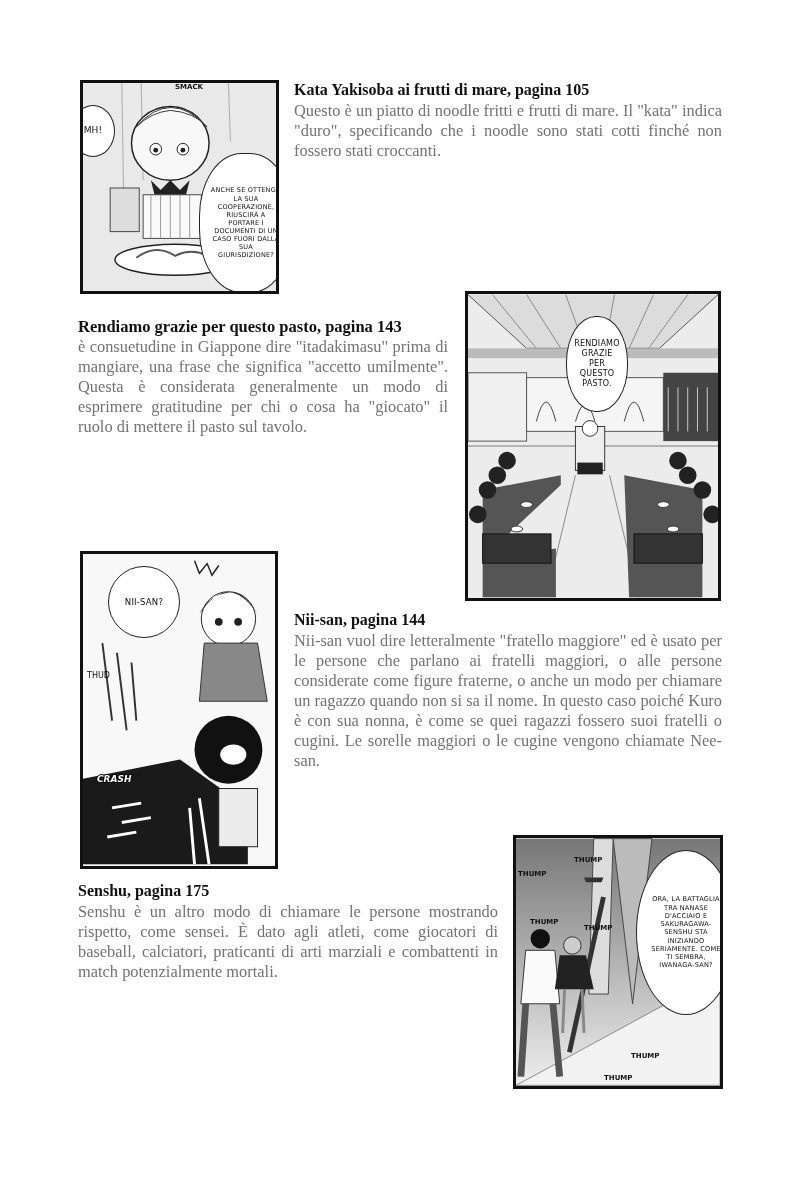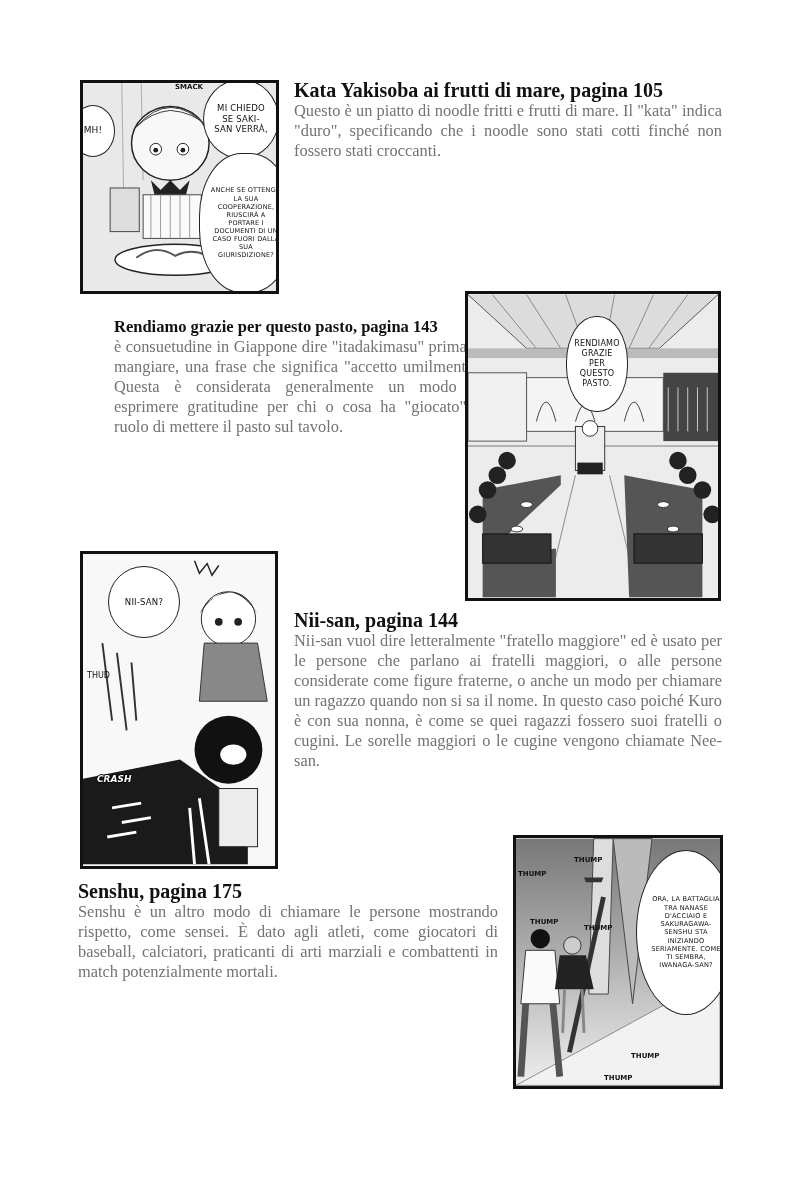--- a/index.html
+++ b/index.html
@@ -16,21 +16,21 @@
       display: flex; align-items: center; justify-content: center; text-align: center;
       font-family: "DejaVu Sans", sans-serif; font-size: 7.5px; line-height: 1.25; color: #111;
       text-transform: uppercase; letter-spacing: 0.2px; box-sizing: border-box; padding: 4px;
     }
     .sfx {
       position: absolute; font-family: "DejaVu Sans", sans-serif; font-weight: bold; font-size: 8px; color: #111;
     }
     .sfx.white { color: #fff; text-shadow: -1px 0 #000, 1px 0 #000, 0 -1px #000, 0 1px #000; font-style: italic; }
     .note { position: absolute; }
     .note h2 {
-      margin: 0; font-size: 20px; font-weight: bold; line-height: 22px; color: #111;
+      margin: 0; font-size: 16px; font-weight: bold; line-height: 22px; color: #111;
     }
     .note h2.small { font-size: 16.5px; line-height: 20px; }
     .note p {
       margin: 0; font-size: 16.4px; line-height: 20px; text-align: justify; color: #737373;
     }
   </style>
 </head>
 <body>
 
 <div class="panel" style="left:80px; top:80px; width:199px; height:214px;">
@@ -44,31 +44,30 @@
     <circle cx="75" cy="69" r="2.5" fill="#222"></circle>
       <circle cx="103" cy="69" r="2.5" fill="#222"></circle>
     <path d="M70 100 L80 110 L90 100 L100 110 L110 100 L105 120 L75 120Z" fill="#222"></path>
     <rect x="62" y="115" width="60" height="45" fill="#fafafa" stroke="#444"></rect>
     <path d="M70 115 L70 160 M80 115 L80 160 M90 115 L90 160 M100 115 L100 160 M110 115 L110 160" stroke="#999"></path>
     <rect x="28" y="108" width="30" height="45" fill="#ddd" stroke="#444"></rect>
     <ellipse cx="95" cy="182" rx="62" ry="16" fill="#fff" stroke="#222" stroke-width="1.5"></ellipse>
     <path d="M55 180 Q75 165 95 178 Q115 168 135 182" fill="none" stroke="#555" stroke-width="2"></path>
   </svg>
   <div class="bubble" style="left:-12px; top:22px; width:44px; height:52px; font-size:9px;">MH!</div>
-  <div class="bubble" style="left:120px; top:-4px; width:76px; height:80px; font-size:8.5px; padding:10px;">MI CHIEDO SE SAKI-SAN VERRÀ,</div>
   <div class="bubble" style="left:116px; top:70px; width:94px; height:140px; font-size:6.5px; padding:14px 10px; border-radius:45%;">ANCHE SE OTTENGO LA SUA COOPERAZIONE, RIUSCIRÀ A PORTARE I DOCUMENTI DI UN CASO FUORI DALLA SUA GIURISDIZIONE?</div>
   <div class="sfx" style="left:92px; top:0px; font-size:7px;">SMACK</div>
 </div>
 
 <div class="note" style="left:294px; top:79px; width:428px;">
   <h2>Kata Yakisoba ai frutti di mare, pagina 105</h2>
   <p>Questo è un piatto di noodle fritti e frutti di mare. Il "kata" indica "duro", specificando che i noodle sono stati cotti finché non fossero stati croccanti.</p>
 </div>
 
-<div class="note" style="left:78px; top:317px; width:370px;margin-left:36px;">
+<div class="note" style="left:78px; top:317px; width:370px;">
   <h2 class="small">Rendiamo grazie per questo pasto, pagina 143</h2>
   <p>è consuetudine in Giappone dire "itadakimasu" prima di mangiare, una frase che significa "accetto umilmente". Questa è considerata generalmente un modo di esprimere gratitudine per chi o cosa ha "giocato" il ruolo di mettere il pasto sul tavolo.</p>
 </div>
 
 <div class="panel" style="left:465px; top:291px; width:256px; height:310px;">
   <svg viewBox="0 0 256 310">
     <rect width="256" height="310" fill="#ececec"></rect>
     <path d="M0 0 L60 55 L196 55 L256 0" fill="#dcdcdc" stroke="#555"></path>
     <path d="M25 0 L70 55 M60 0 L95 55 M100 0 L120 55 M150 0 L140 55 M190 0 L165 55 M225 0 L185 55" stroke="#888"></path>
     <rect x="0" y="55" width="256" height="10" fill="#bbb"></rect>

